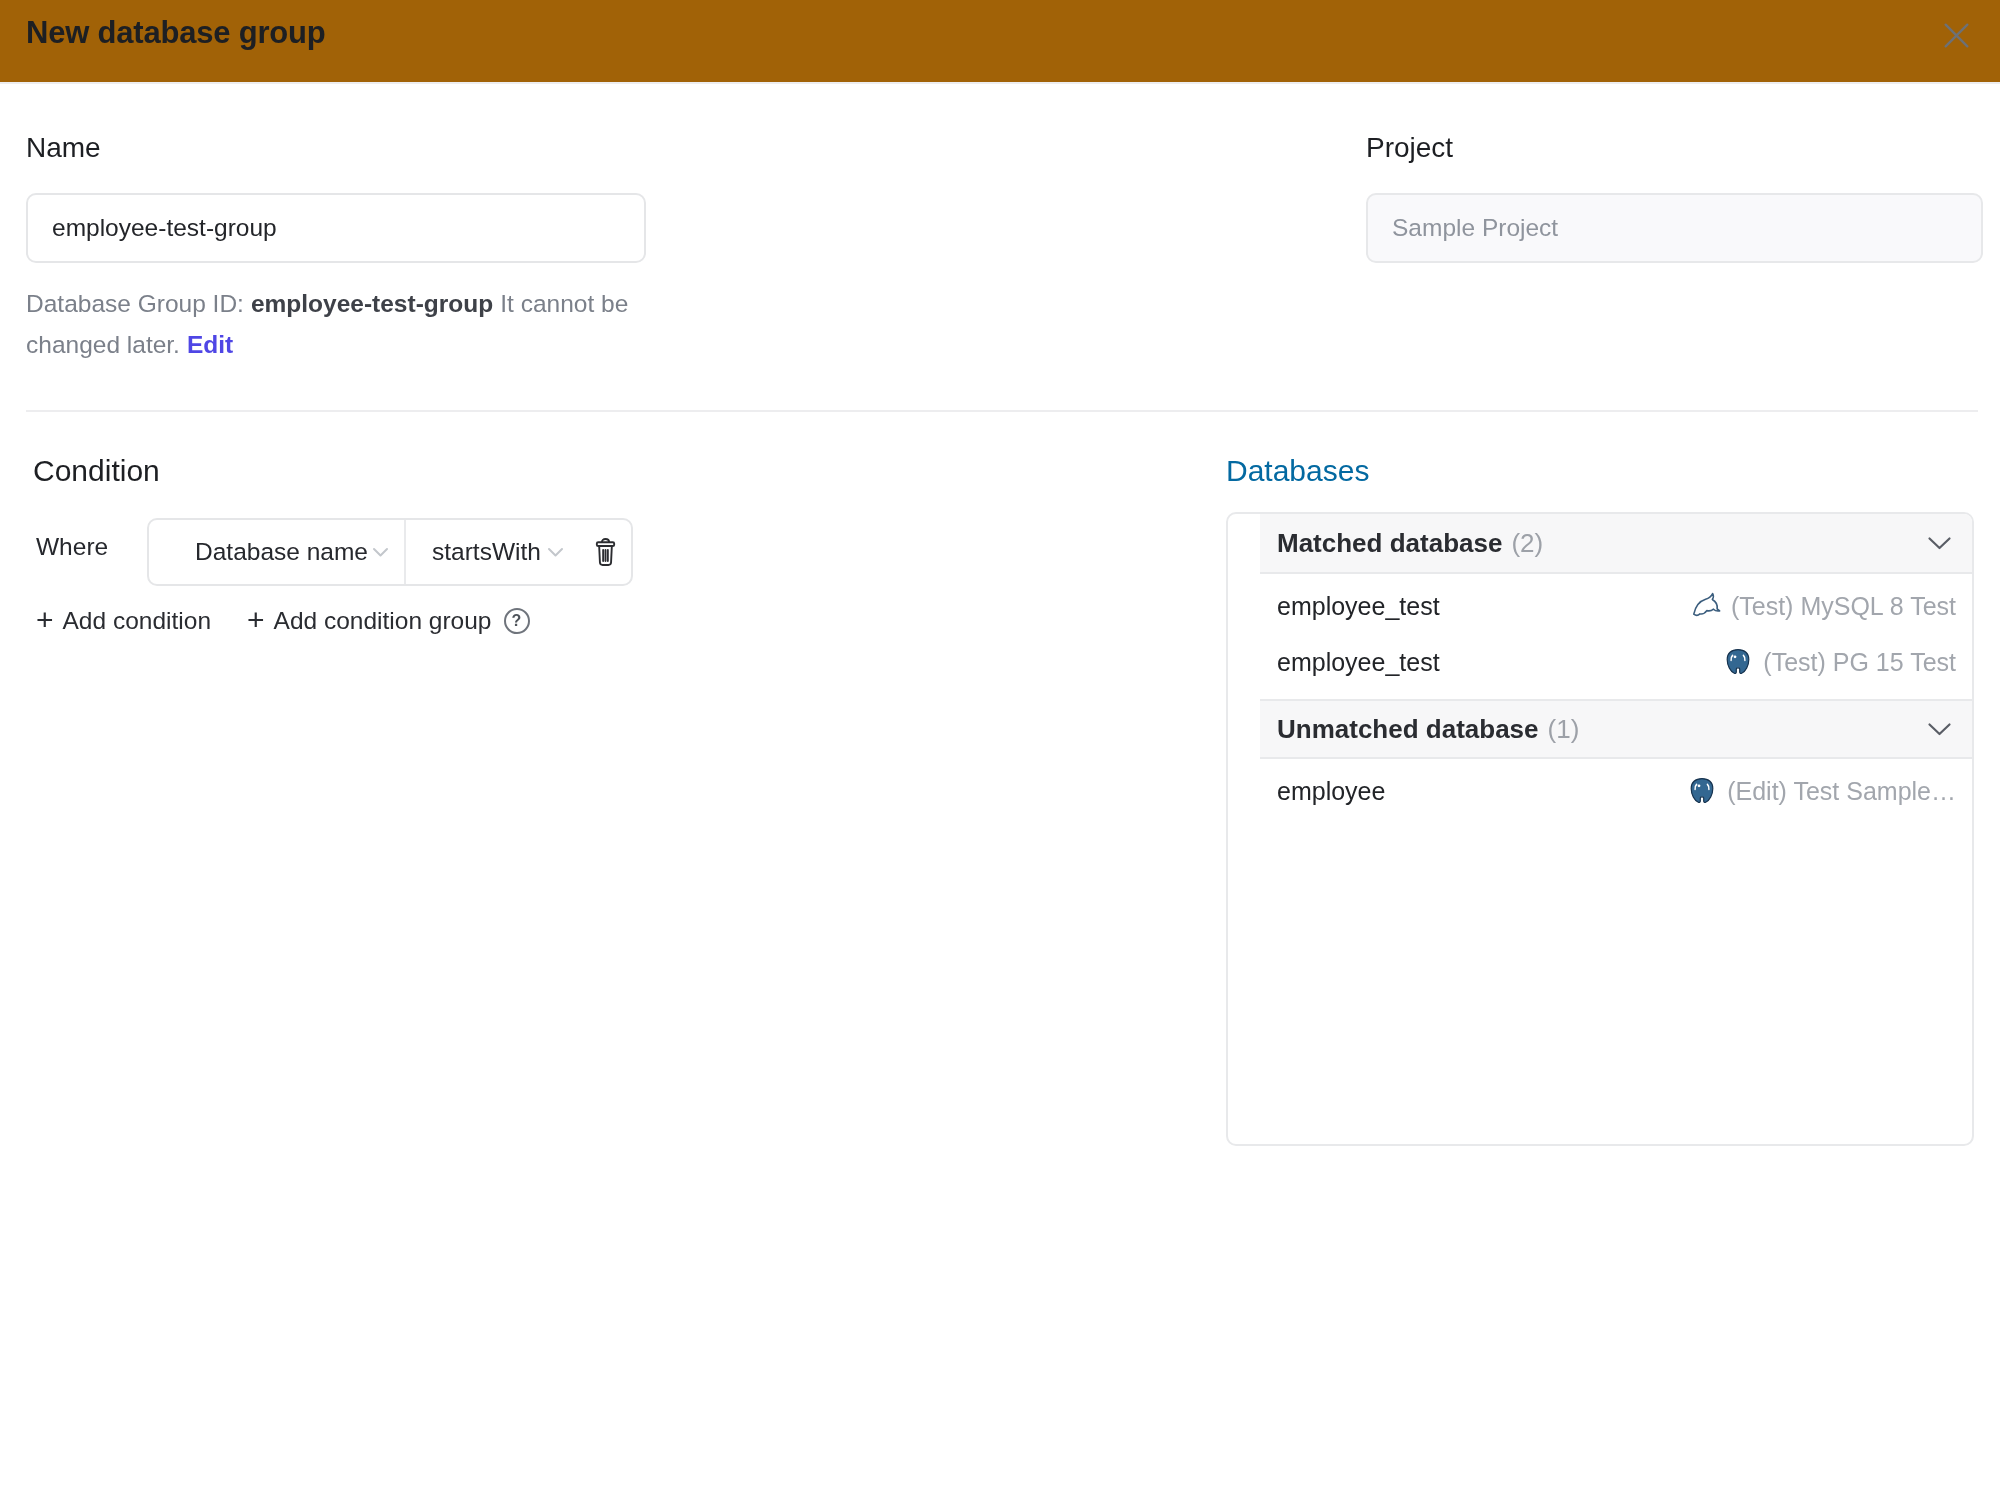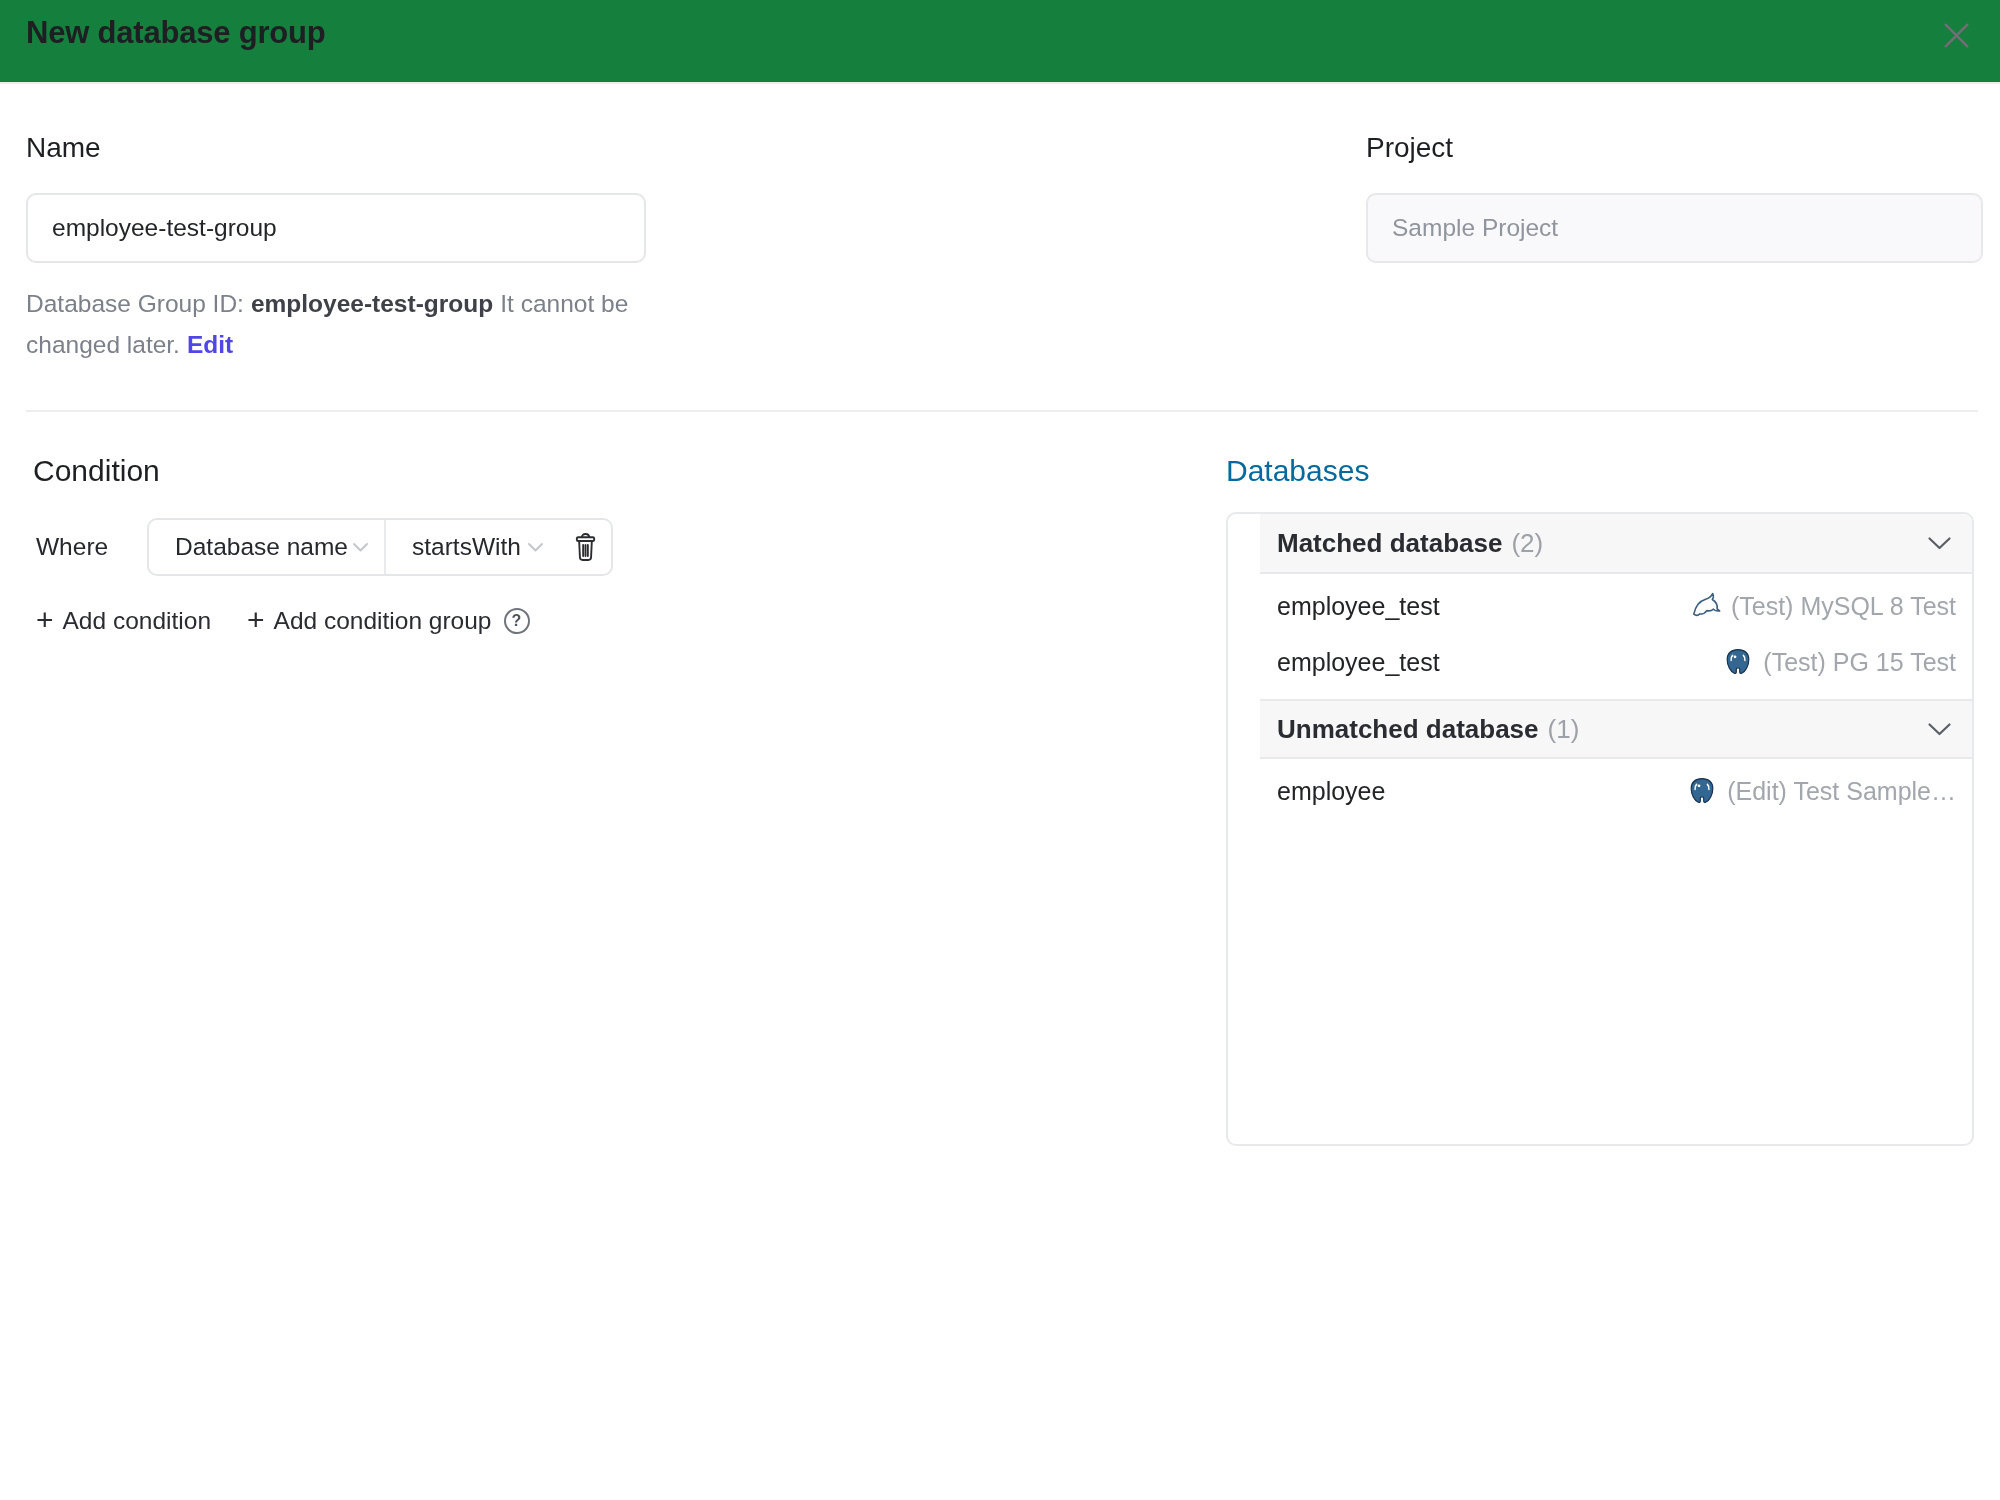--- a/index.html
+++ b/index.html
@@ -8,21 +8,21 @@
     width:2000px; height:1500px;
     font-family:"Liberation Sans","DejaVu Sans",sans-serif;
     -webkit-font-smoothing:antialiased;
     color:#232529;
     position:relative;
     overflow:hidden;
   }
   .page { position:relative; width:2000px; height:1500px; background:#fff; }
 
   
-  .dialog-header { position:absolute; top:0; left:0; width:2000px; height:84px; border-bottom:2px solid #ededef; background:#15803d; }
+  .dialog-header { position:absolute; top:0; left:0; width:2000px; height:84px; border-bottom:2px solid #ededef; background:#a16207; }
   .dialog-title { position:absolute; left:26px; top:15px; font-size:31px; font-weight:600; color:#1d1f23; letter-spacing:-0.2px; }
   .close-btn { position:absolute; right:22px; top:13px; width:44px; height:44px; display:flex; align-items:center; justify-content:center; background:none; border:none; cursor:pointer; }
 
   
   .cell { position:absolute; top:131px; }
   .cell-name    { left:26px;   width:620px; }
   .cell-env     { left:695px;  width:621px; }
   .cell-project { left:1366px; width:617px; }
   .field-label { font-size:28px; line-height:34px; color:#1d1f23; }
   .text-input, .select-box, .project-box {
@@ -38,21 +38,21 @@
   .group-id-help .sp { margin-right:7px; }
   .gid-strong { color:#3e4148; font-weight:600; }
   .edit-link { color:#4f46e5; font-weight:600; text-decoration:none; cursor:pointer; }
 
   .section-divider { position:absolute; left:26px; top:410px; width:1952px; height:2px; background:#ededef; }
 
   
   .cond-heading { position:absolute; left:33px; top:452px; font-size:30px; line-height:38px; color:#1d1f23; }
   .cond-row { position:absolute; left:0; top:518px; width:1000px; height:58px; }
   .where { position:absolute; left:36px; top:0; height:58px; display:flex; align-items:center; font-size:24.5px; color:#26282d; }
-  .cond-group { position:absolute; left:147px; top:0; height:58px; display:flex; align-items:stretch; border:2px solid #e5e6e8; border-radius:10px; background:#fff; }
+  .cond-group { position:absolute; left:147px; top:0; height:68px; display:flex; align-items:stretch; border:2px solid #e5e6e8; border-radius:10px; background:#fff;padding-left:20px; }
   .seg { display:flex; align-items:center; padding-left:26px; cursor:pointer; }
   .seg-field { width:237px; border-right:2px solid #e9eaec; }
   .seg-op { width:173px; }
   .seg-text { font-size:24.5px; color:#26282d; }
   .seg-chevron { margin-left:auto; margin-right:15px; display:flex; }
   .seg-value { width:318px; height:58px; margin:-2px 0; display:flex; align-items:center; padding:0 20px; border:3px solid #34347f; border-radius:6px; background:#fff; cursor:text; }
   .value-underline { display:inline-flex; align-items:center; border-bottom:4px dotted #e2594e; padding-bottom:2px; }
   .value-text { font-size:24.5px; color:#232529; white-space:pre; }
   .caret { width:3px; height:34px; background:#4756e6; margin-left:2px; }
   .trash-seg { width:52px; display:flex; align-items:center; justify-content:center; background:none; border:none; cursor:pointer; }

